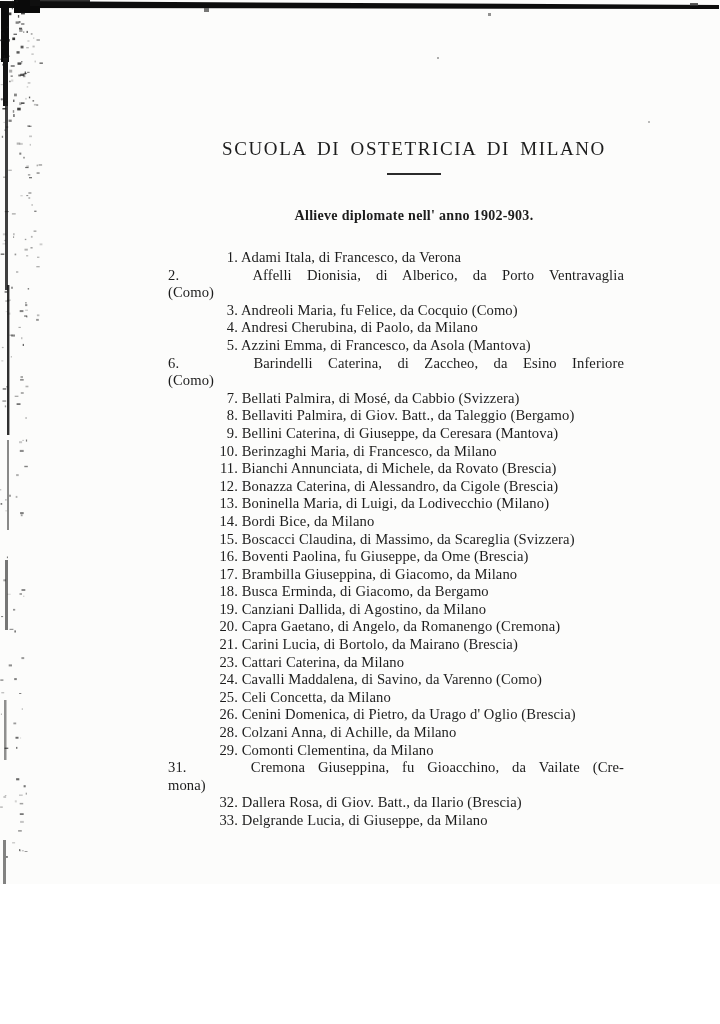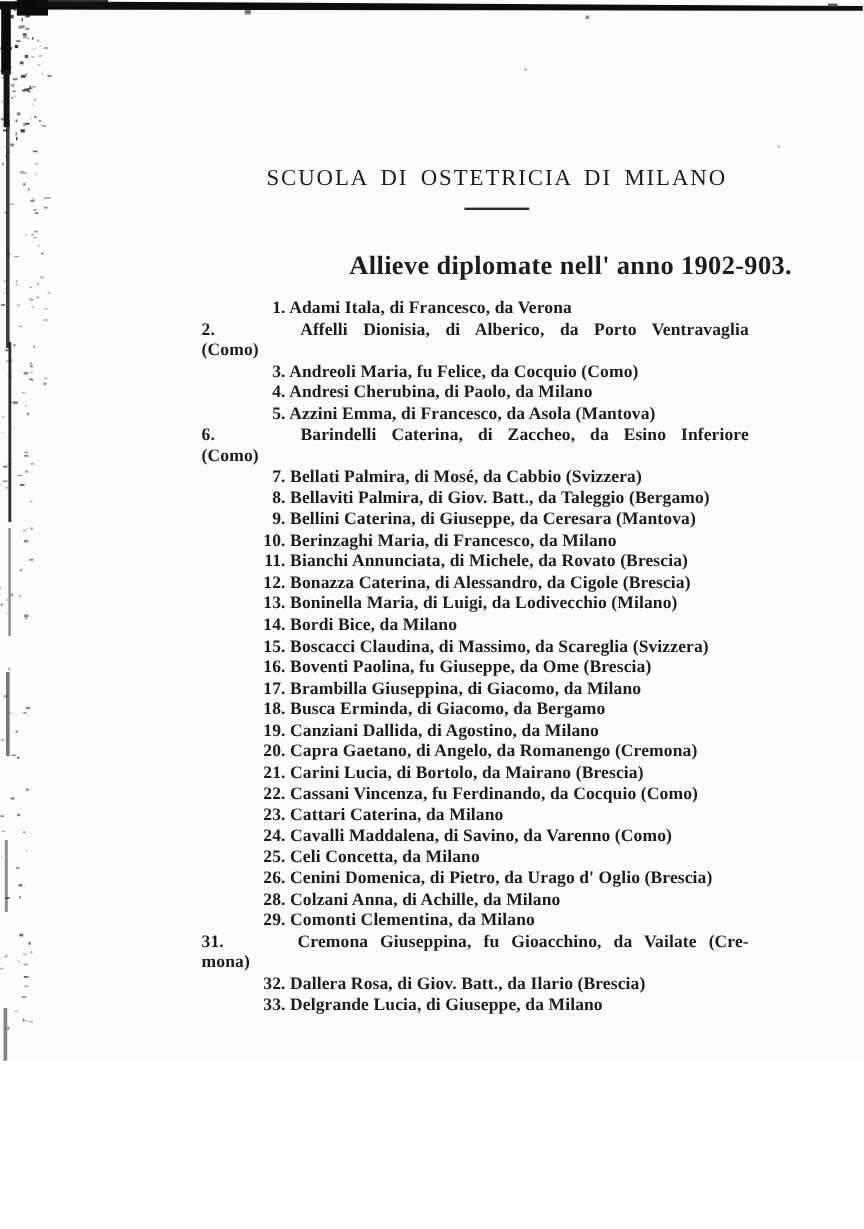--- a/index.html
+++ b/index.html
@@ -22,31 +22,30 @@
     letter-spacing:1.6px;
     word-spacing:4px;
     white-space:nowrap;
   }
   #title-rule{
     width:54px;height:2px;background:#2b2b2b;border:0;
     margin:13px auto 0 auto;
   }
   #doc-subtitle{
     margin:33px 0 0 0;
-    font-size:22px;font-weight:bold;
+    font-size:14px;font-weight:bold;
     letter-spacing:.3px;
     white-space:nowrap;
-    text-align:right;
   }
   #list{
     position:absolute;left:168px;top:249px;width:456px;
     font-size:14.6px;line-height:17.6px;
     letter-spacing:.1px;
   }
-  .entry{margin:0;padding:0;font-weight:bold;}
+  .entry{margin:0;padding:0;}
   .line{display:block;}
   .line.just{text-align:justify;text-align-last:justify;}
   .num{display:inline-block;width:70px;text-align:right;}
 </style>
 </head>
 <body>
 
 <div id="page">
 
   <svg id="noise" xmlns="http://www.w3.org/2000/svg" width="720" height="1024">
@@ -425,23 +424,20 @@
       <p class="entry">
         <span class="line first"><span class="num">19.</span> <span>Canziani Dallida, di Agostino, da Milano</span></span>
       </p>
       <p class="entry">
         <span class="line first"><span class="num">20.</span> <span>Capra Gaetano, di Angelo, da Romanengo (Cremona)</span></span>
       </p>
       <p class="entry">
         <span class="line first"><span class="num">21.</span> <span>Carini Lucia, di Bortolo, da Mairano (Brescia)</span></span>
       </p>
       <p class="entry">
-        <span class="line first"><span class="num">22.</span> <span>Cassani Vincenza, fu Ferdinando, da Cocquio (Como)</span></span>
-      </p>
-      <p class="entry">
         <span class="line first"><span class="num">23.</span> <span>Cattari Caterina, da Milano</span></span>
       </p>
       <p class="entry">
         <span class="line first"><span class="num">24.</span> <span>Cavalli Maddalena, di Savino, da Varenno (Como)</span></span>
       </p>
       <p class="entry">
         <span class="line first"><span class="num">25.</span> <span>Celi Concetta, da Milano</span></span>
       </p>
       <p class="entry">
         <span class="line first"><span class="num">26.</span> <span>Cenini Domenica, di Pietro, da Urago d' Oglio (Brescia)</span></span>

